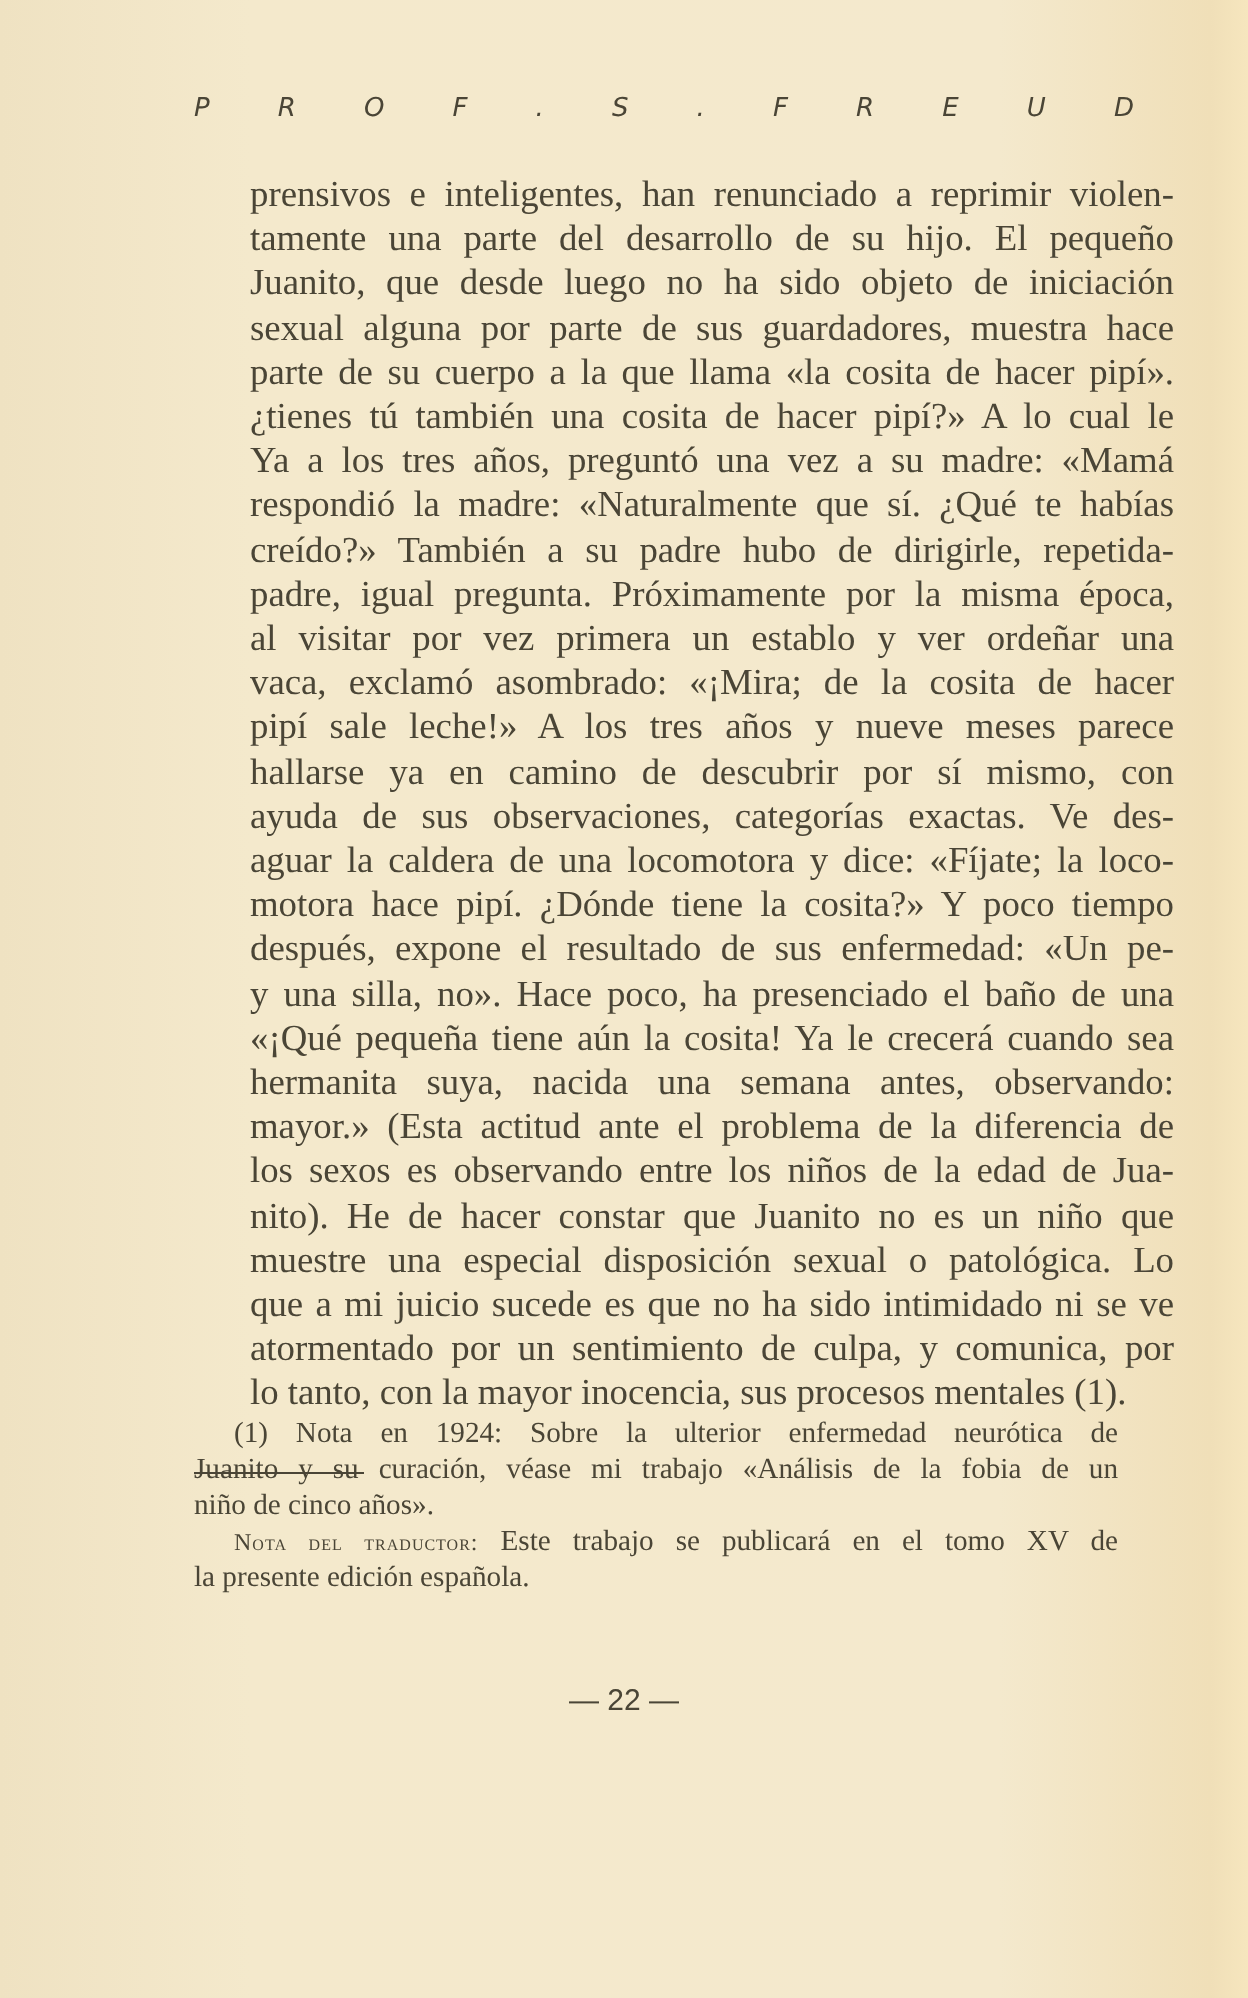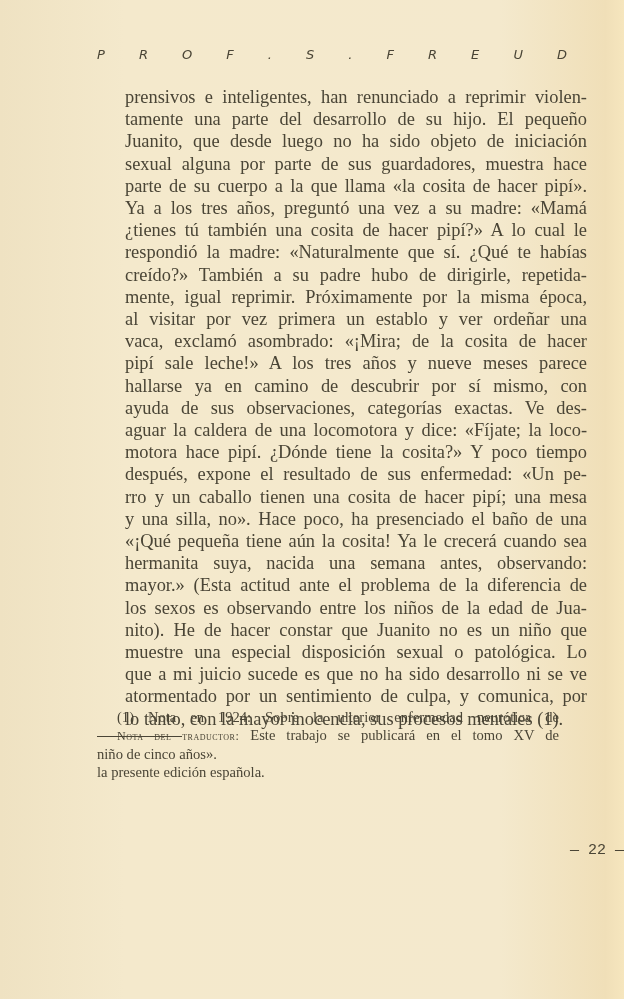--- a/index.html
+++ b/index.html
@@ -84,22 +84,22 @@
     .smallcaps {
       font-variant: small-caps;
       font-size: 12px;
       letter-spacing: 0.5px;
     }
     .folio {
       position: absolute;
       top: 842px;
       left: 0;
       width: 624px;
-      text-align: right;
-      font-family: Liberation Mono, monospace;
+      text-align: center;
+      font-family: Liberation Sans, sans-serif;
       font-size: 15px;
       color: #4a4536;
     }
   </style>
 </head>
 <body>
 
 <div class="page">
 
   <div class="running-head">
@@ -116,50 +116,50 @@
     <span>U</span>
     <span>D</span>
   </div>
 
   <div class="body-text">
     <span class="line">prensivos e inteligentes, han renunciado a reprimir violen-</span>
     <span class="line">tamente una parte del desarrollo de su hijo. El pequeño</span>
     <span class="line">Juanito, que desde luego no ha sido objeto de iniciación</span>
     <span class="line">sexual alguna por parte de sus guardadores, muestra hace</span>
     <span class="line">parte de su cuerpo a la que llama «la cosita de hacer pipí».</span>
+    <span class="line">¿tienes tú también una cosita de hacer pipí?» A lo cual le</span>
     <span class="line">Ya a los tres años, preguntó una vez a su madre: «Mamá</span>
-    <span class="line">¿tienes tú también una cosita de hacer pipí?» A lo cual le</span>
     <span class="line">respondió la madre: «Naturalmente que sí. ¿Qué te habías</span>
     <span class="line">creído?» También a su padre hubo de dirigirle, repetida-</span>
-    <span class="line">mente, igual reprimir. Próximamente por la misma época,</span>
+    <span class="line">padre, igual pregunta. Próximamente por la misma época,</span>
     <span class="line">al visitar por vez primera un establo y ver ordeñar una</span>
     <span class="line">vaca, exclamó asombrado: «¡Mira; de la cosita de hacer</span>
     <span class="line">pipí sale leche!» A los tres años y nueve meses parece</span>
     <span class="line">hallarse ya en camino de descubrir por sí mismo, con</span>
     <span class="line">ayuda de sus observaciones, categorías exactas. Ve des-</span>
     <span class="line">aguar la caldera de una locomotora y dice: «Fíjate; la loco-</span>
     <span class="line">motora hace pipí. ¿Dónde tiene la cosita?» Y poco tiempo</span>
     <span class="line">después, expone el resultado de sus enfermedad: «Un pe-</span>
-    <span class="line">rro y un caballo tienen una cosita de hacer pipí; una mesa</span>
     <span class="line">y una silla, no». Hace poco, ha presenciado el baño de una</span>
     <span class="line">«¡Qué pequeña tiene aún la cosita! Ya le crecerá cuando sea</span>
     <span class="line">hermanita suya, nacida una semana antes, observando:</span>
     <span class="line">mayor.» (Esta actitud ante el problema de la diferencia de</span>
     <span class="line">los sexos es observando entre los niños de la edad de Jua-</span>
     <span class="line">nito). He de hacer constar que Juanito no es un niño que</span>
     <span class="line">muestre una especial disposición sexual o patológica. Lo</span>
-    <span class="line">que a mi juicio sucede es que no ha sido desarrollo ni se ve</span>
+    <span class="line">que a mi juicio sucede es que no ha sido intimidado ni se ve</span>
     <span class="line">atormentado por un sentimiento de culpa, y comunica, por</span>
     <span class="line last">lo tanto, con la mayor inocencia, sus procesos mentales (1).</span>
   </div>
 
   <div class="rule"></div>
 
   <div class="footnotes">
     <span class="fn indent">(1) Nota en 1924: Sobre la ulterior enfermedad neurótica de</span>
+    <span class="fn">Juanito y su curación, véase mi trabajo «Análisis de la fobia de un</span>
+    <span class="fn last">niño de cinco años».</span>
     <span class="fn indent"><span class="smallcaps">Nota del traductor:</span> <span>Este trabajo se publicará en el tomo XV de</span></span>
-    <span class="fn last">niño de cinco años».</span>
     <span class="fn last">la presente edición española.</span>
   </div>
 
   <div class="folio">— 22 —</div>
 
 </div>
 
 </body></html>

